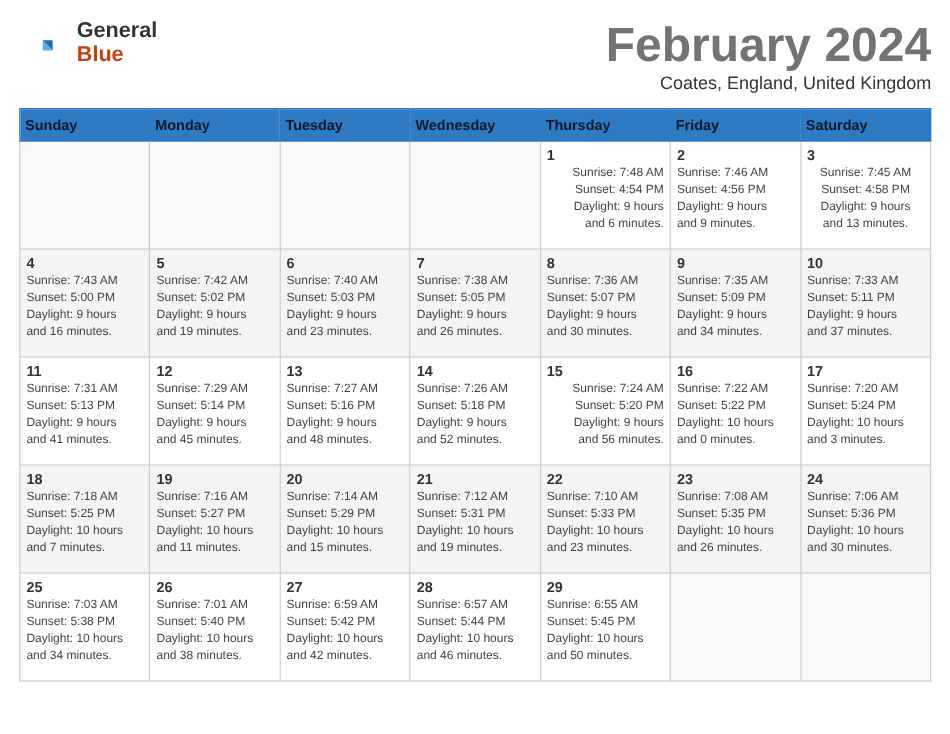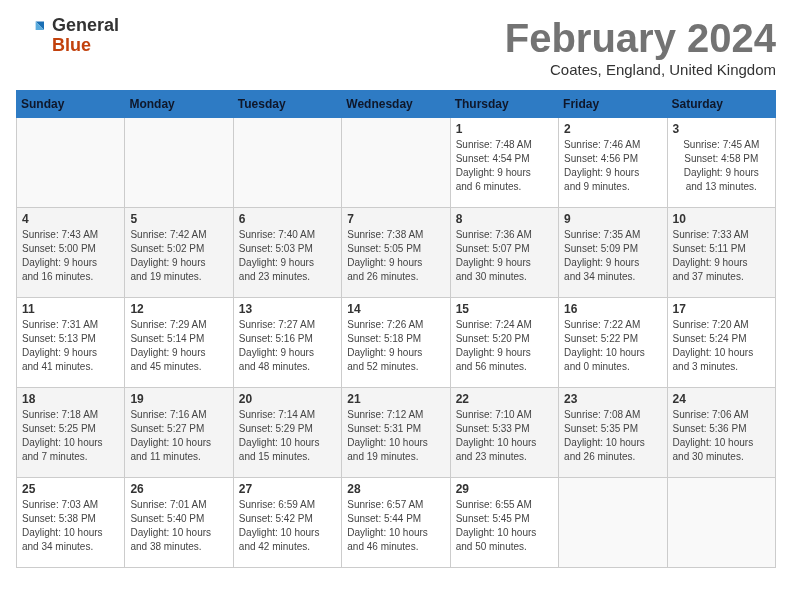--- a/index.html
+++ b/index.html
@@ -11,22 +11,22 @@
       padding: 16px;
     }
     .header-area {
       display: flex;
       justify-content: space-between;
       align-items: flex-start;
       margin-bottom: 12px;
     }
     .logo {
       display: flex;
-      align-items: flex-start;
-      gap: 8px;
+      align-items: flex-end;
+      gap: 20px;
     }
     .logo-text {
       font-size: 18px;
       font-weight: bold;
       line-height: 1.1;
     }
     .logo-text .general { color: #333; }
     .logo-text .blue { color: #c2410c; }
     .logo-icon {
       width: 28px;
@@ -119,21 +119,21 @@
   </thead>
   <tbody id="calendar-body">
 
   <tr>
         <td class="empty"></td>
         <td class="empty"></td>
         <td class="empty"></td>
         <td class="empty"></td>
         <td>
           <div class="day-num">1</div>
-          <div class="day-info" style="white-space: pre-line;">Sunrise: 7:48 AM
+          <div class="day-info" style="white-space: pre-line; text-align: right;">Sunrise: 7:48 AM
 Sunset: 4:54 PM
 Daylight: 9 hours
 and 6 minutes.</div>
         </td>
         <td>
           <div class="day-num">2</div>
           <div class="day-info" style="white-space: pre-line;">Sunrise: 7:46 AM
 Sunset: 4:56 PM
 Daylight: 9 hours
 and 9 minutes.</div>
@@ -221,21 +221,21 @@
         </td>
         <td>
           <div class="day-num">14</div>
           <div class="day-info" style="white-space: pre-line;">Sunrise: 7:26 AM
 Sunset: 5:18 PM
 Daylight: 9 hours
 and 52 minutes.</div>
         </td>
         <td>
           <div class="day-num">15</div>
-          <div class="day-info" style="white-space: pre-line;">Sunrise: 7:24 AM
+          <div class="day-info" style="white-space: pre-line; text-align: right;">Sunrise: 7:24 AM
 Sunset: 5:20 PM
 Daylight: 9 hours
 and 56 minutes.</div>
         </td>
         <td>
           <div class="day-num">16</div>
           <div class="day-info" style="white-space: pre-line;">Sunrise: 7:22 AM
 Sunset: 5:22 PM
 Daylight: 10 hours
 and 0 minutes.</div>

